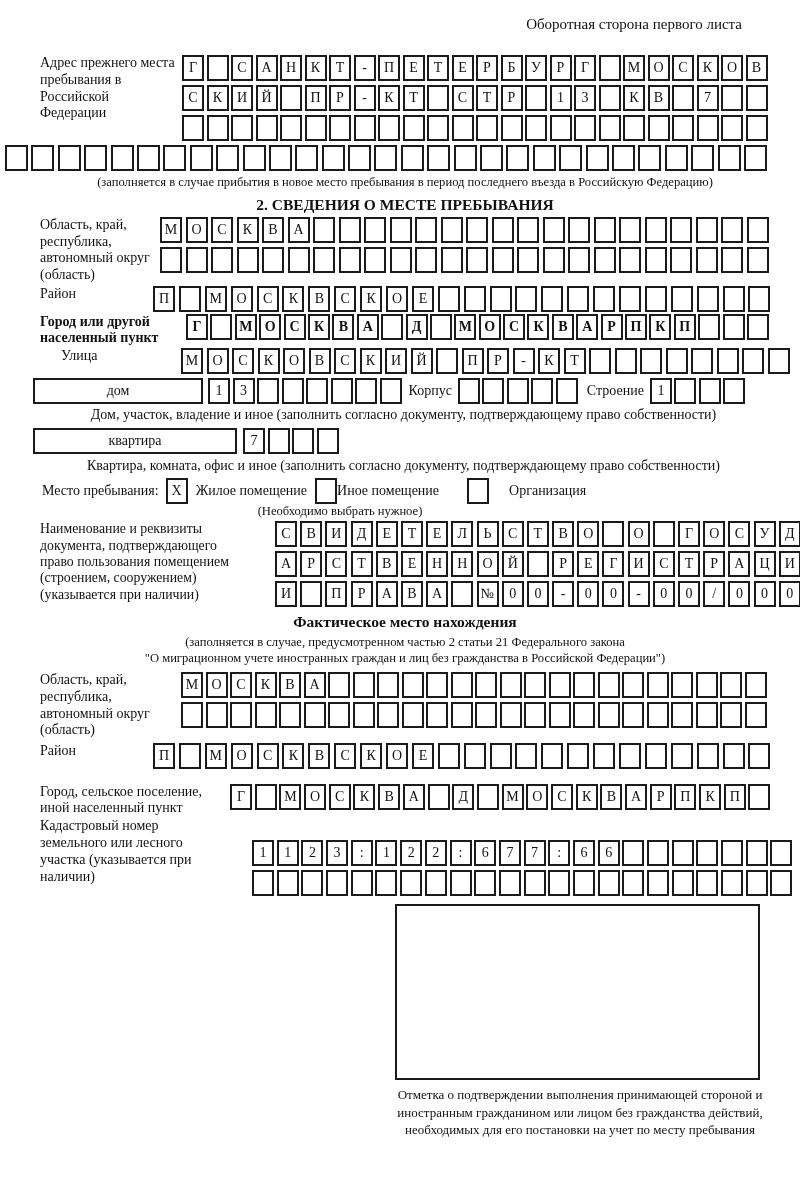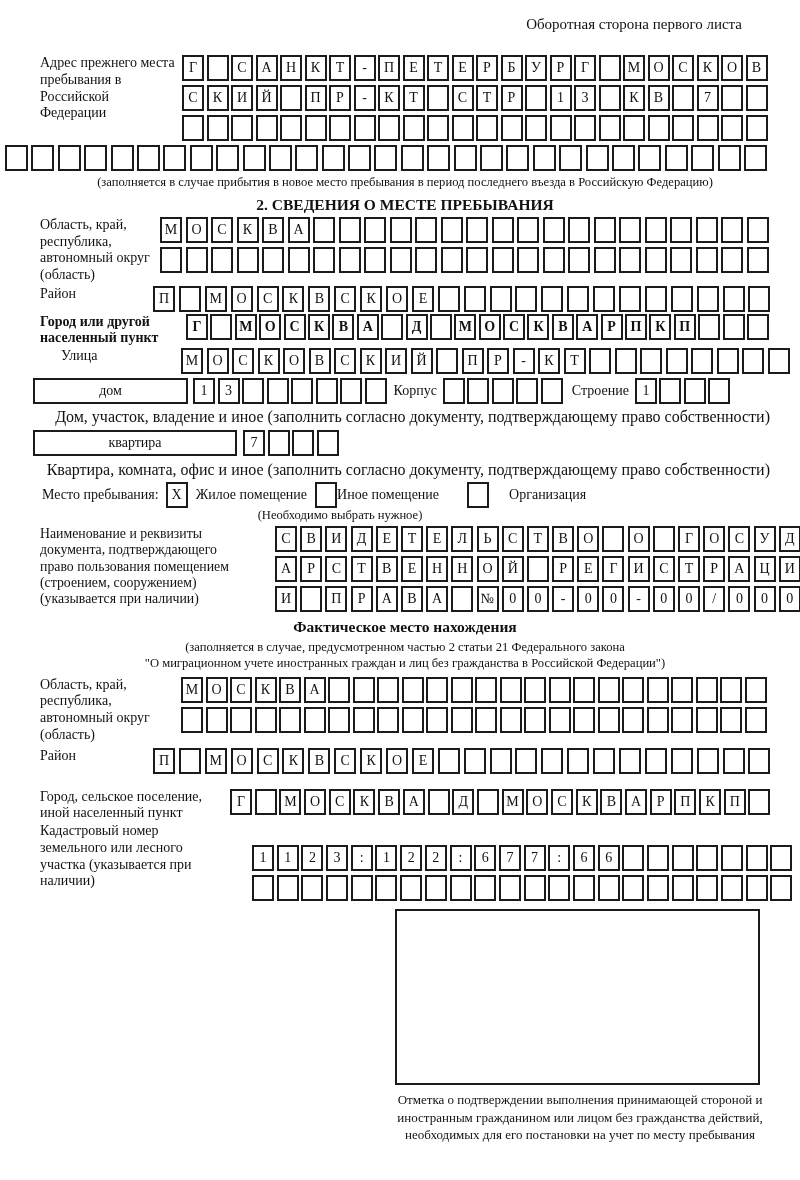--- a/index.html
+++ b/index.html
@@ -11,21 +11,21 @@
   .row{display:flex;align-items:flex-start;}
   .lbl{font-size:14px;line-height:1.2;flex:none;box-sizing:border-box;padding-right:6px;}
   .cellstack{display:flex;flex-direction:column;row-gap:4px;}
   .cells{display:flex;flex-wrap:nowrap;column-gap:2.5px;}
   .cell{flex:none;box-sizing:border-box;width:22px;height:26px;border:2px solid #1b1b1b;
         display:flex;align-items:center;justify-content:center;
         font-size:14px;line-height:1;background:#fff;}
   .wide .cell{width:23px;}
   .titleline{font-weight:bold;font-size:15.5px;text-align:center;}
   .note{font-size:12.6px;text-align:center;line-height:1.25;}
-  .leftnote{font-size:16px;text-align:right;line-height:1.2;margin-left:-3px;}
+  .leftnote{font-size:14px;text-align:center;line-height:1.2;margin-left:-3px;}
   .wbox{box-sizing:border-box;border:2px solid #1b1b1b;height:26px;flex:none;
         display:flex;align-items:center;justify-content:center;font-size:14px;}
   .inlab{font-size:14px;line-height:26px;flex:none;}
   .bigbox{box-sizing:border-box;border:2px solid #1b1b1b;width:365px;height:176px;
           margin-left:355px;background:#fff;}
   .boxcap{width:430px;margin-left:325px;font-size:13px;line-height:17.5px;text-align:center;}
 </style>
 </head>
 <body>
 
@@ -293,21 +293,21 @@
         <span class="cell"></span>
         <span class="cell"></span>
         <span class="cell"></span>
         <span class="cell"></span>
         <span class="cell"></span>
         <span class="cell"></span>
       </div>
   </div>
 
   <div class="row" style="margin-top:4px;align-items:center;">
-    <div class="wbox" style="width:155px;margin-left:-7px;">дом</div>
+    <div class="wbox" style="width:170px;margin-left:-7px;">дом</div>
     <div class="cells" style="margin-left:5px;">
         <span class="cell">1</span>
         <span class="cell">3</span>
         <span class="cell"></span>
         <span class="cell"></span>
         <span class="cell"></span>
         <span class="cell"></span>
         <span class="cell"></span>
         <span class="cell"></span>
       </div>

